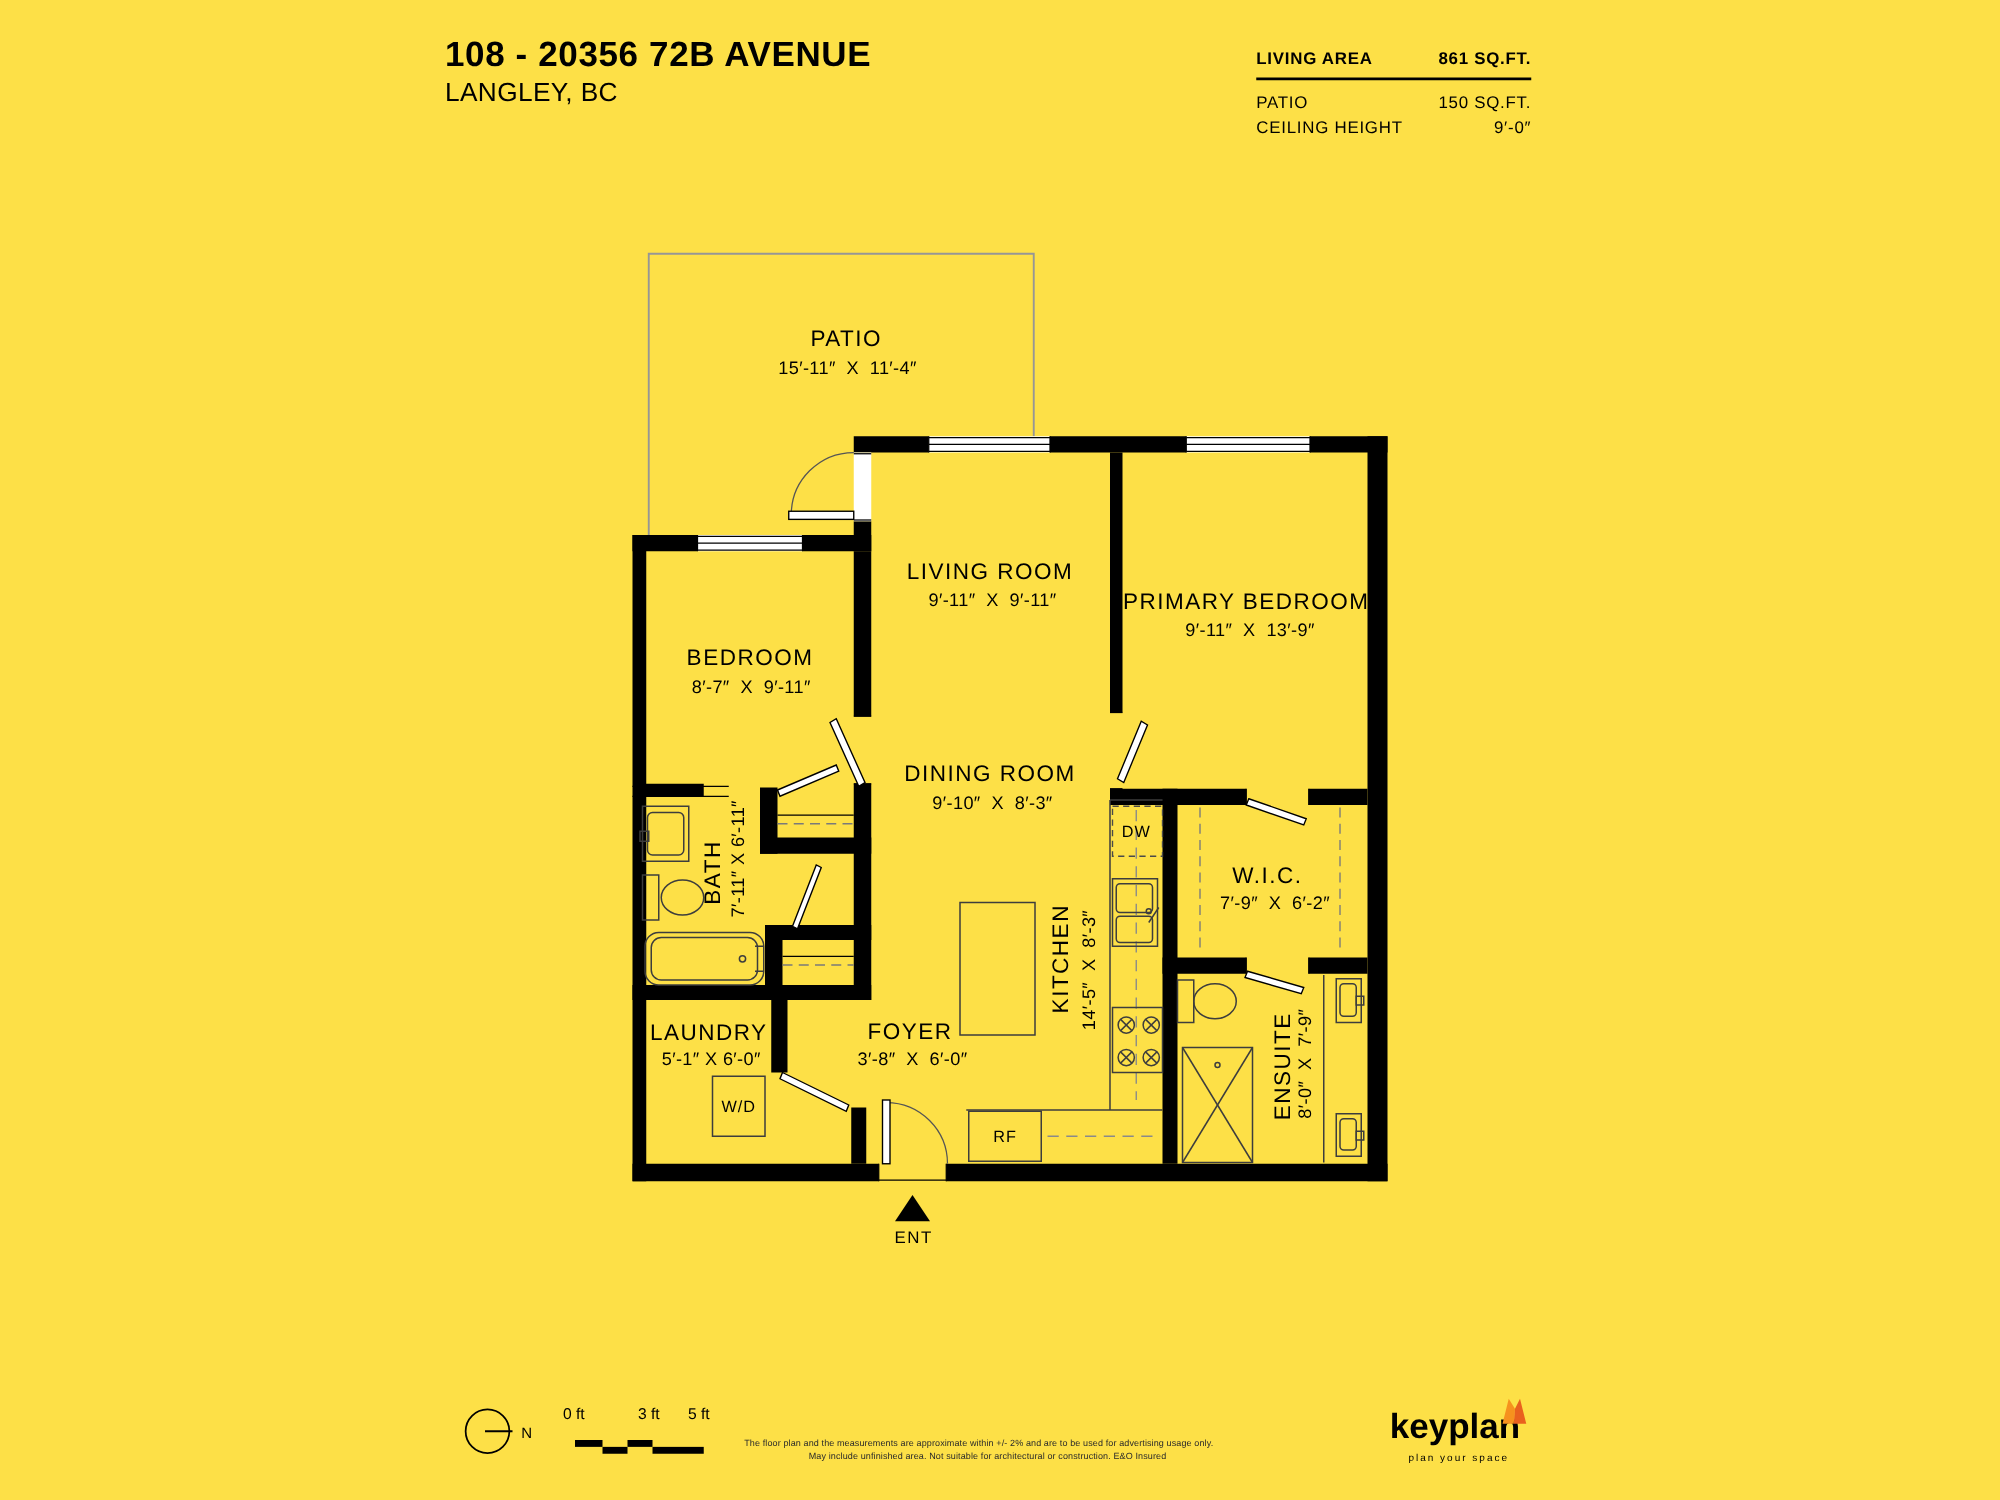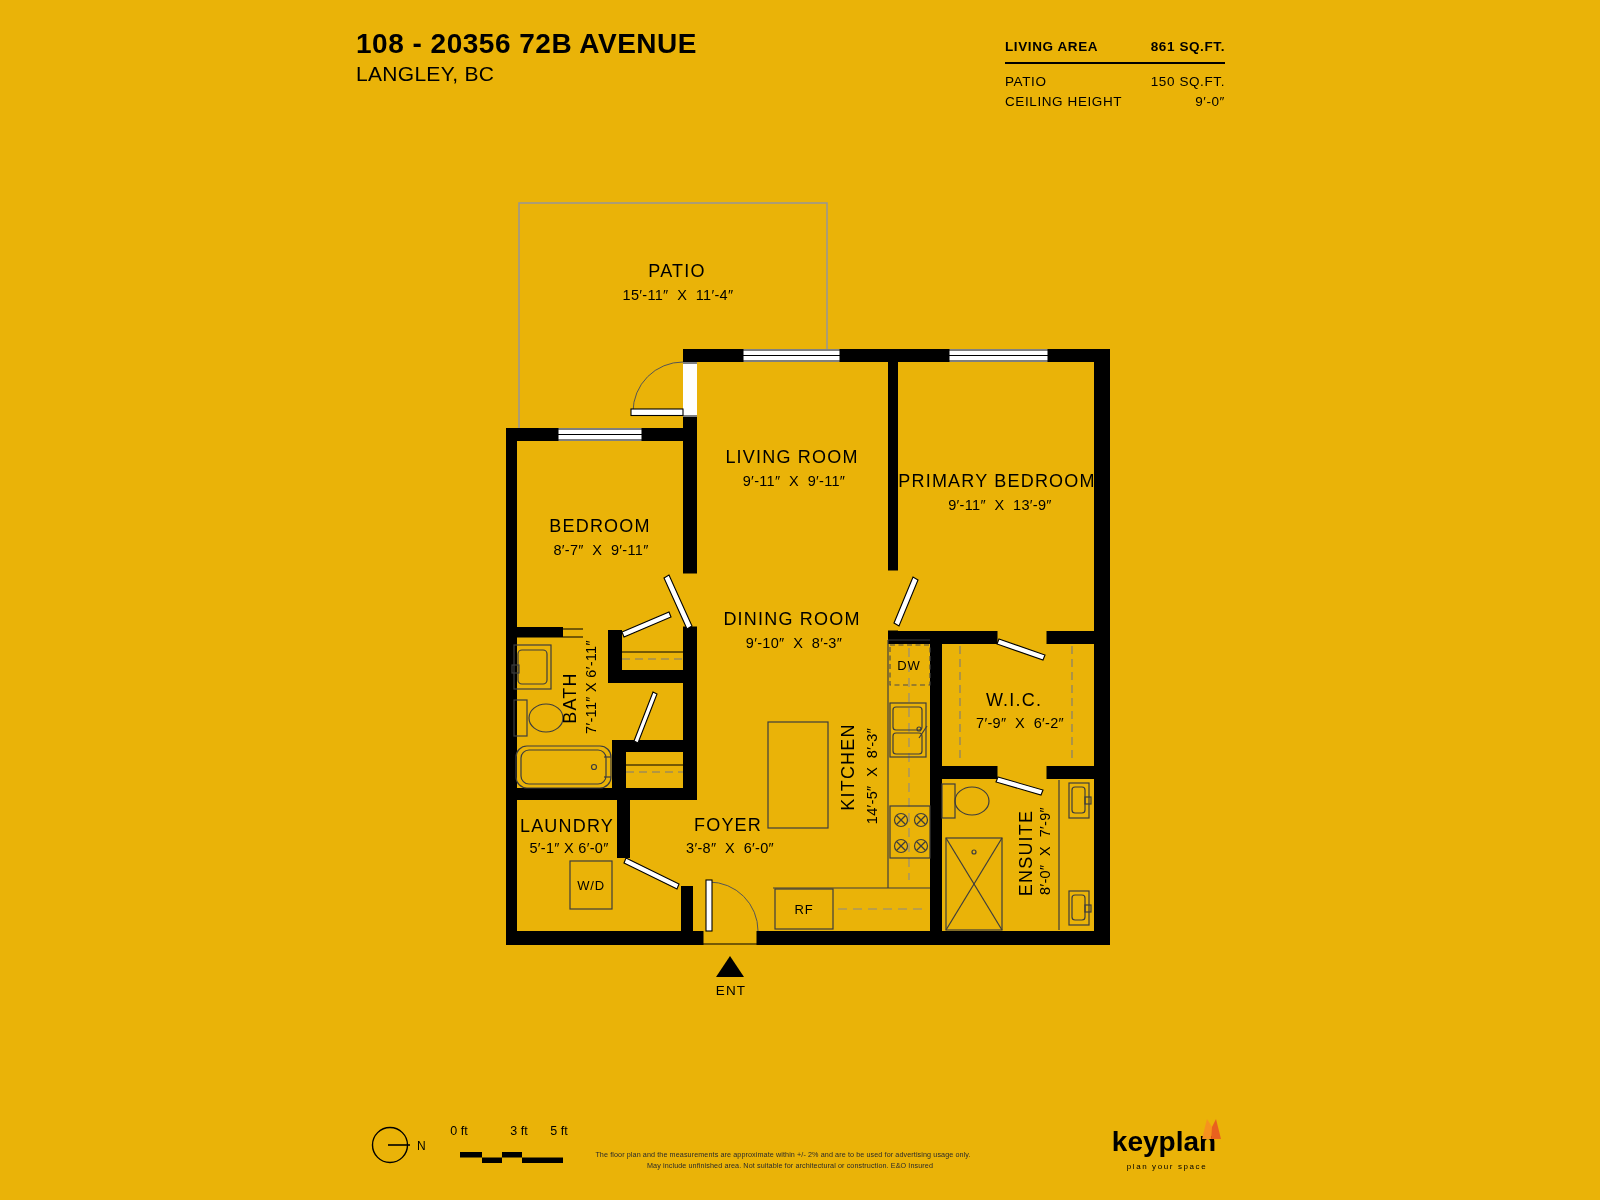--- a/index.html
+++ b/index.html
@@ -1,16 +1,16 @@
 <!DOCTYPE html>
 <html><head>
 <meta charset="utf-8">
 <style>
   html,body{margin:0;padding:0;background:#ffffff;}
-  .page{position:relative;width:1600px;height:1200px;background:#eab308;overflow:hidden;}
+  .page{position:relative;width:1600px;height:1200px;background:#fde047;overflow:hidden;}
   svg{position:absolute;left:0;top:0;}
   svg text{font-family:"Liberation Sans","DejaVu Sans",sans-serif;fill:#000;white-space:pre;}
   .c{text-anchor:middle;dominant-baseline:central;}
   .title{font-size:28px;font-weight:bold;letter-spacing:.5px;}
   .subtitle{font-size:21px;letter-spacing:.3px;}
   .stat{font-size:13.5px;letter-spacing:.6px;}
   .stat-val{text-anchor:end;}
   .b{font-weight:bold;}
   .room-name{font-size:18px;letter-spacing:1.2px;}
   .room-dims{font-size:14.5px;letter-spacing:.3px;}

